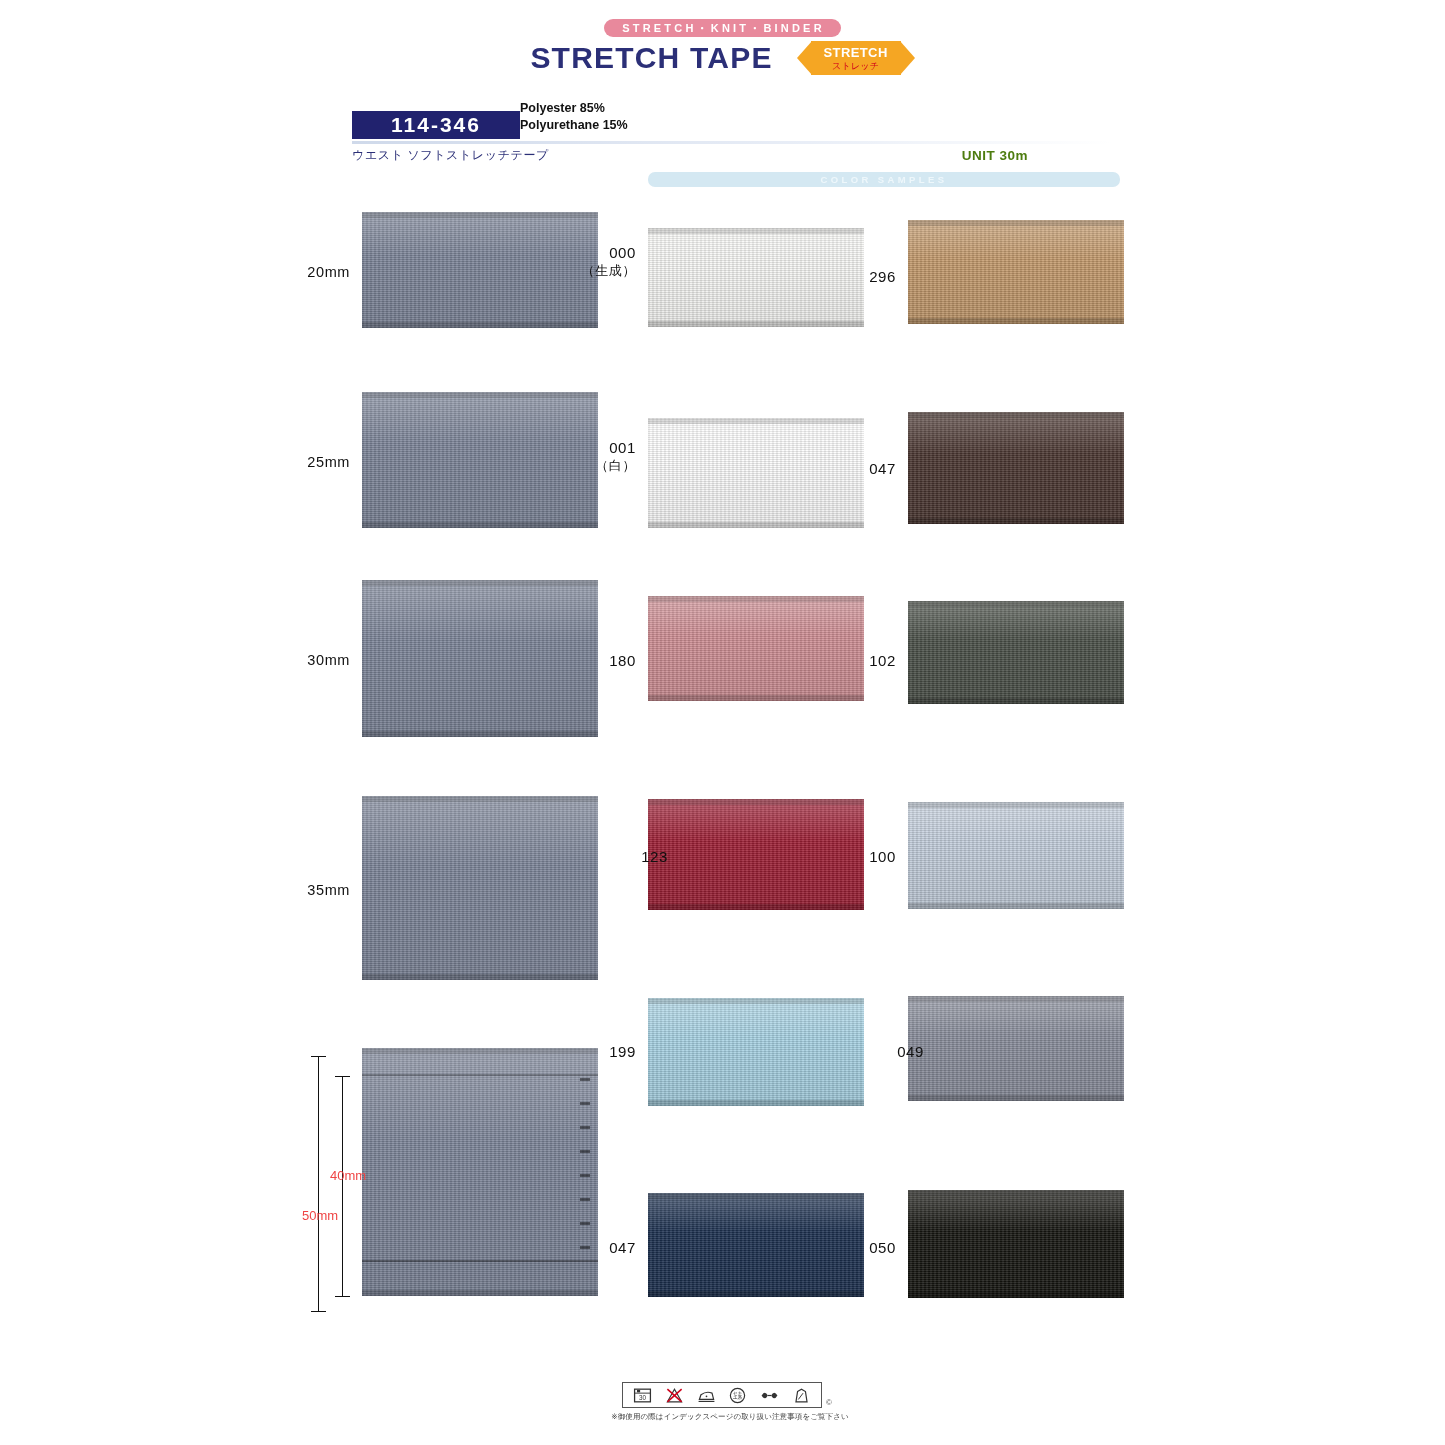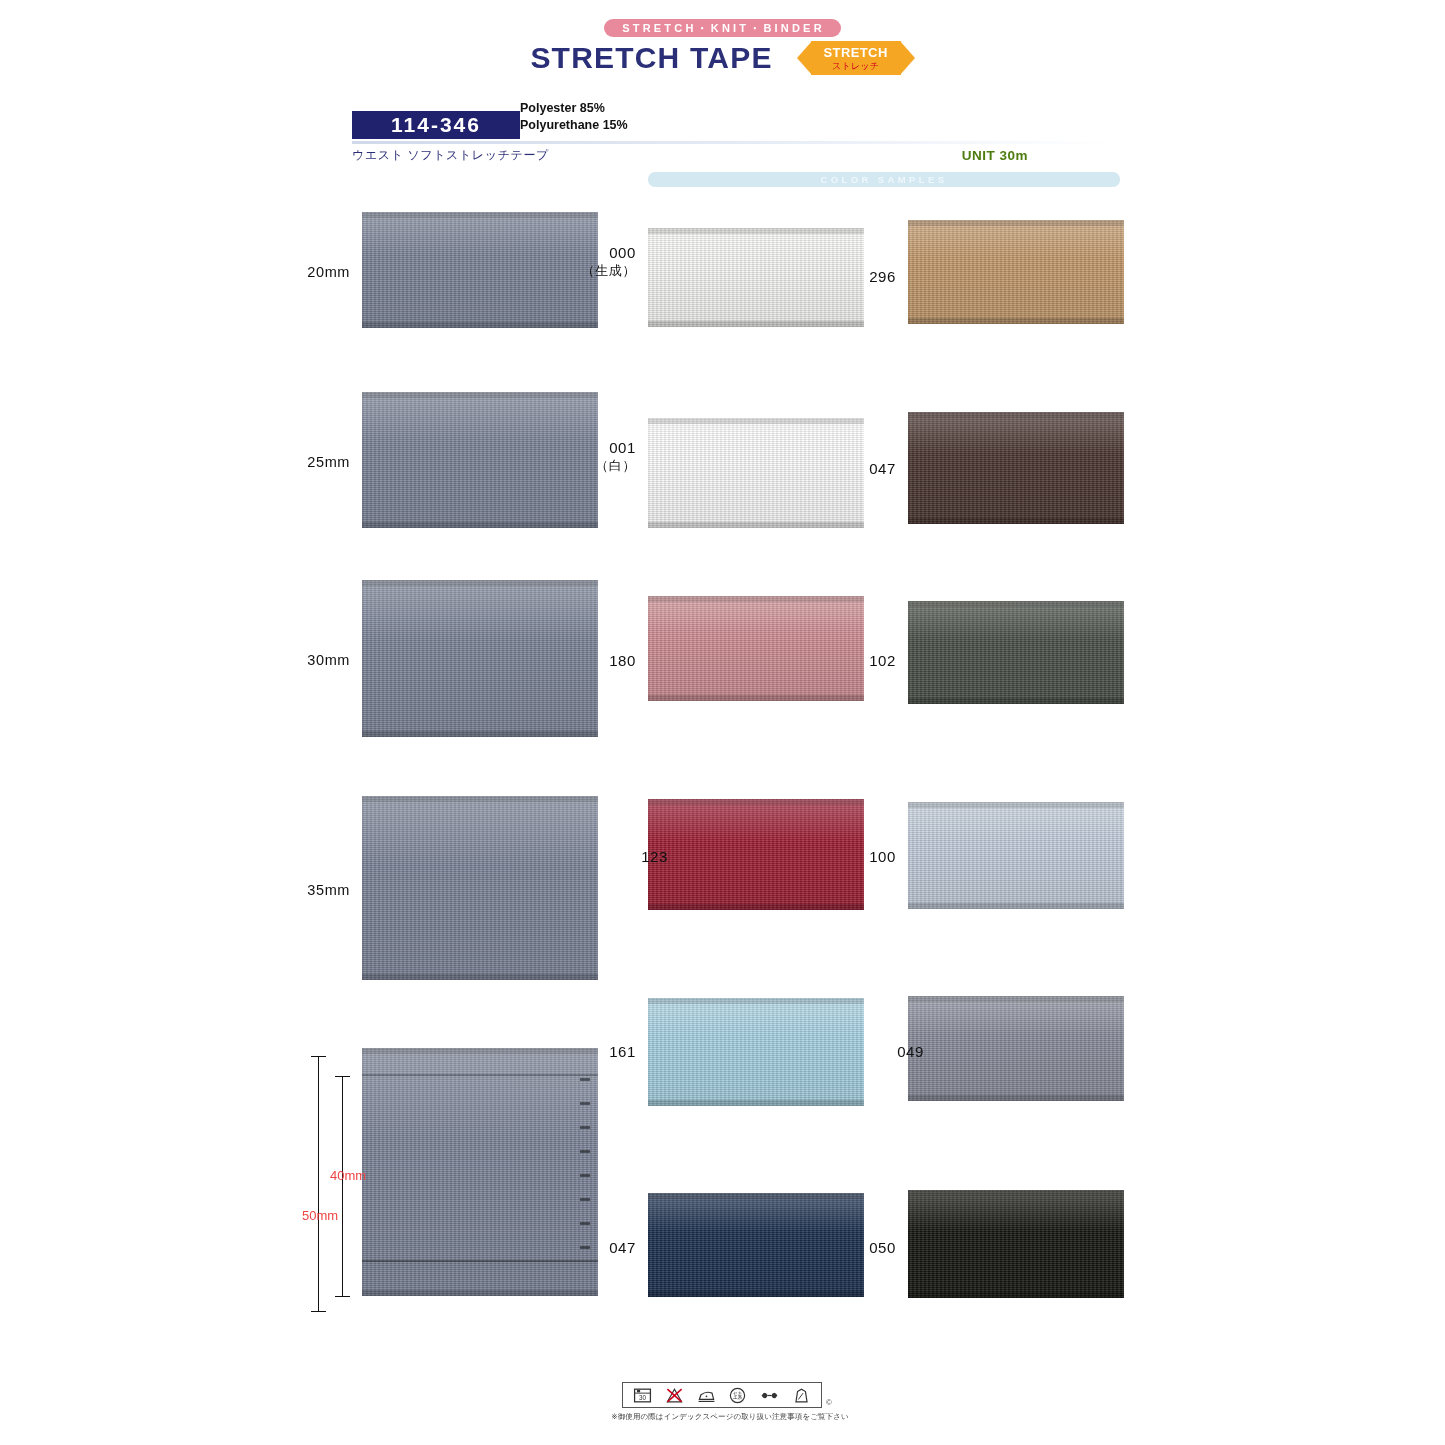--- a/index.html
+++ b/index.html
@@ -234,21 +234,21 @@
   <div class="lbl" style="left:540px;top:847px;width:96px;margin-left:32px;">
     <span>123</span>
   </div>
 
   <div class="swatch" style="left:648px;top:998px;">
     <div class="tape" id="ct8" style="width: 216px; height: 108px; background-color: rgb(168, 211, 228);">
         <span class="shine"></span>
       </div>
   </div>
   <div class="lbl" style="left:540px;top:1042px;width:96px;">
-    <span>161</span>
+    <span>199</span>
   </div>
 
   <div class="swatch" style="left:648px;top:1193px;">
     <div class="tape" id="ct10" style="width: 216px; height: 104px; background-color: rgb(28, 48, 80);">
         <span class="shine"></span>
       </div>
   </div>
   <div class="lbl" style="left:540px;top:1238px;width:96px;">
     <span>047</span>
   </div>

